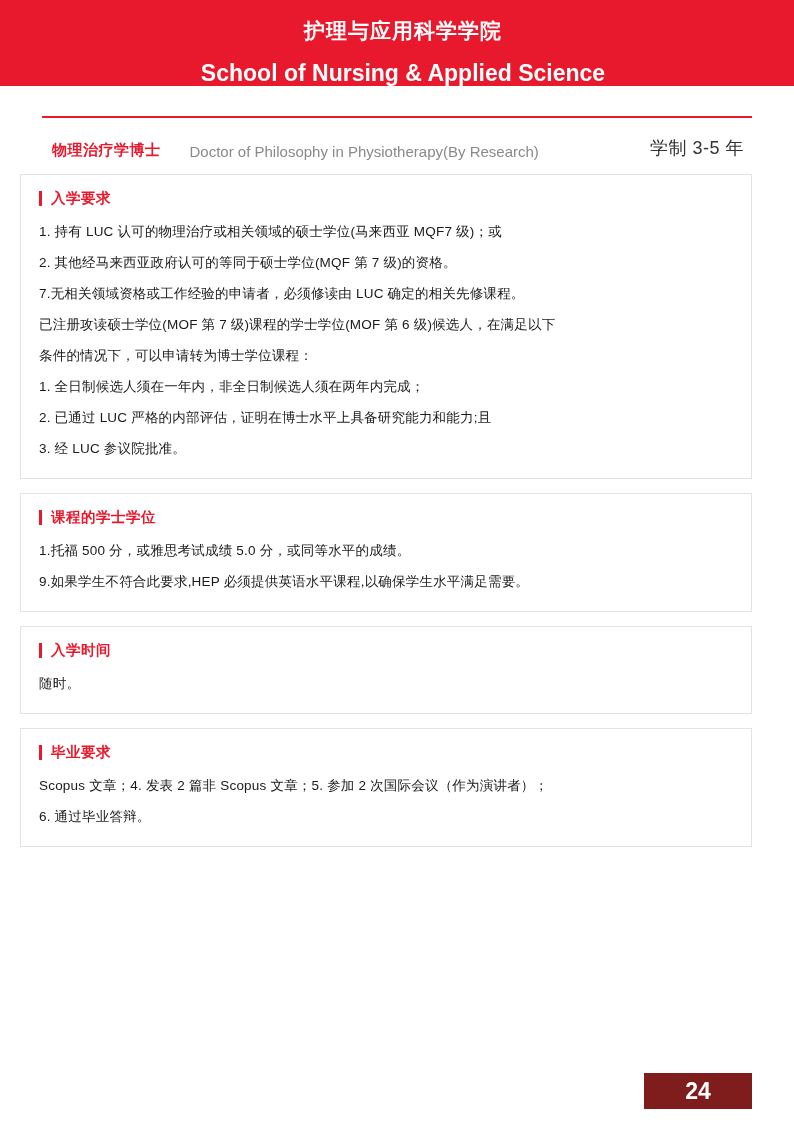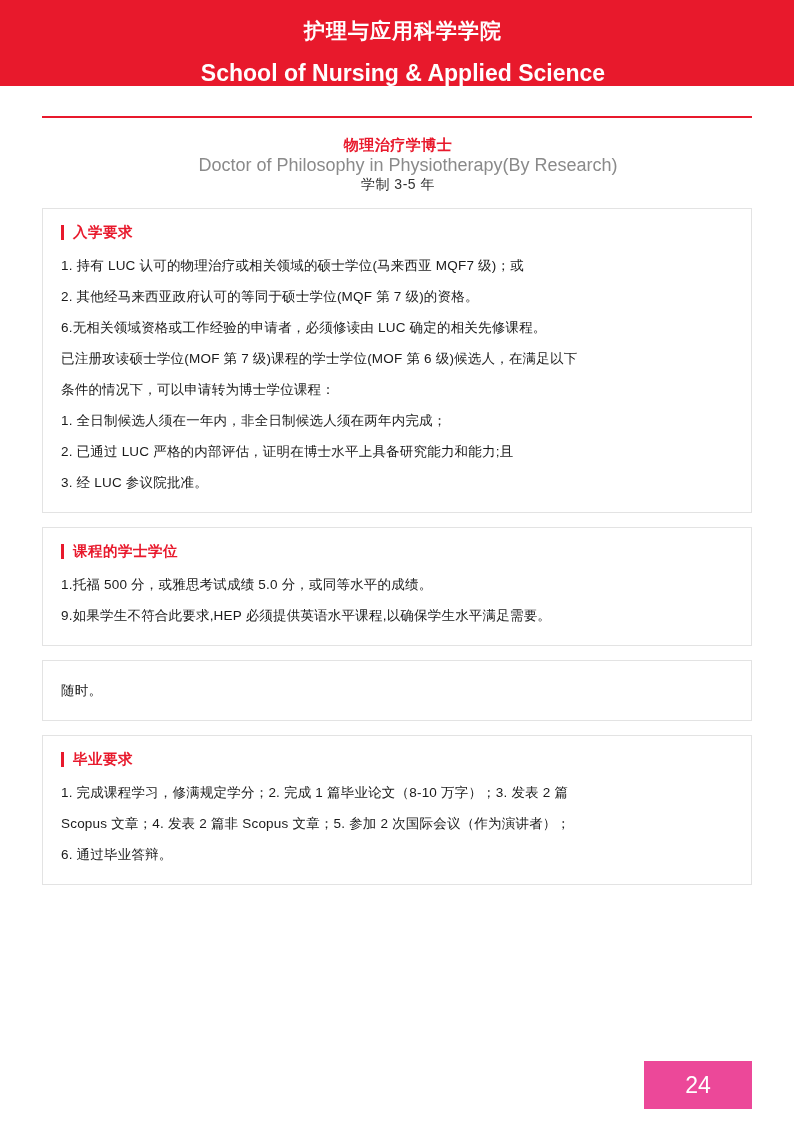--- a/index.html
+++ b/index.html
@@ -43,48 +43,47 @@
   .title-wrap {
     margin: 30px 42px 0 42px;
   }
   .title-rule {
     height: 2px;
     background: #e8192c;
     width: 100%;
   }
   .title-row {
     display: flex;
-    align-items: center;
+    align-items: flex-end;
     padding: 18px 8px 0 10px;
-    flex-direction: column;
   }
   .title-cn {
     color: #e8192c;
     font-size: 15px;
     font-weight: bold;
     letter-spacing: 0.5px;
     white-space: nowrap;
   }
   .title-en {
     color: #8a8a8a;
-    font-size: 18px;
-    margin-left: 20px;
+    font-size: 15px;
+    margin-left: 29px;
     flex: 1;
     white-space: nowrap;
   }
   .title-duration {
     color: #333333;
-    font-size: 14px;
+    font-size: 18px;
     white-space: nowrap;
     letter-spacing: 0.5px;
   }
 
   
   .section {
-    margin: 14px 42px 0 42px;
+    margin: 14px 42px 0 20px;
     border: 1px solid #e3e3e3;
     box-sizing: border-box;
     padding: 14px 18px 14px 18px;
     background: #ffffff;
   }
   .section-head {
     display: flex;
     align-items: center;
     margin-bottom: 8px;
   }
@@ -106,25 +105,25 @@
     color: #1a1a1a;
     letter-spacing: 0.2px;
   }
 
   
   .page-number {
     position: absolute;
     right: 42px;
     bottom: 14px;
     width: 108px;
-    height: 48px;
-    background: #ec4899;
+    height: 36px;
+    background: #7f1d1d;
     color: #ffffff;
     font-size: 23px;
-    font-weight: normal;
+    font-weight: bold;
     display: flex;
     align-items: center;
     justify-content: center;
   }
 </style>
 </head>
 <body>
 
 <div class="header">
   <div class="header-cn">护理与应用科学学院</div>
@@ -140,44 +139,47 @@
   </div>
 </div>
 
 <div class="section">
   <div class="section-head">
     <span class="section-bar"></span>
     <span class="section-title">入学要求</span>
   </div>
   <div class="line">1. 持有 LUC 认可的物理治疗或相关领域的硕士学位(马来西亚 MQF7 级)；或</div>
   <div class="line">2. 其他经马来西亚政府认可的等同于硕士学位(MQF 第 7 级)的资格。</div>
-  <div class="line">6.无相关领域资格或工作经验的申请者，必须修读由 LUC 确定的相关先修课程。</div>
+  <div class="line">7.无相关领域资格或工作经验的申请者，必须修读由 LUC 确定的相关先修课程。</div>
   <div class="line">已注册攻读硕士学位(MOF 第 7 级)课程的学士学位(MOF 第 6 级)候选人，在满足以下</div>
   <div class="line">条件的情况下，可以申请转为博士学位课程：</div>
   <div class="line">1. 全日制候选人须在一年内，非全日制候选人须在两年内完成；</div>
   <div class="line">2. 已通过 LUC 严格的内部评估，证明在博士水平上具备研究能力和能力;且</div>
   <div class="line">3. 经 LUC 参议院批准。</div>
 </div>
 
 <div class="section">
   <div class="section-head">
     <span class="section-bar"></span>
     <span class="section-title">课程的学士学位</span>
   </div>
   <div class="line">1.托福 500 分，或雅思考试成绩 5.0 分，或同等水平的成绩。</div>
   <div class="line">9.如果学生不符合此要求,HEP 必须提供英语水平课程,以确保学生水平满足需要。</div>
 </div>
 
 <div class="section">
+  <div class="section-head">
+    <span class="section-bar"></span>
+    <span class="section-title">入学时间</span>
+  </div>
   <div class="line">随时。</div>
 </div>
 
 <div class="section">
   <div class="section-head">
     <span class="section-bar"></span>
     <span class="section-title">毕业要求</span>
   </div>
-  <div class="line">1. 完成课程学习，修满规定学分；2. 完成 1 篇毕业论文（8-10 万字）；3. 发表 2 篇</div>
   <div class="line">Scopus 文章；4. 发表 2 篇非 Scopus 文章；5. 参加 2 次国际会议（作为演讲者）；</div>
   <div class="line">6. 通过毕业答辩。</div>
 </div>
 
 <div class="page-number">24</div>
 
 </body></html>

